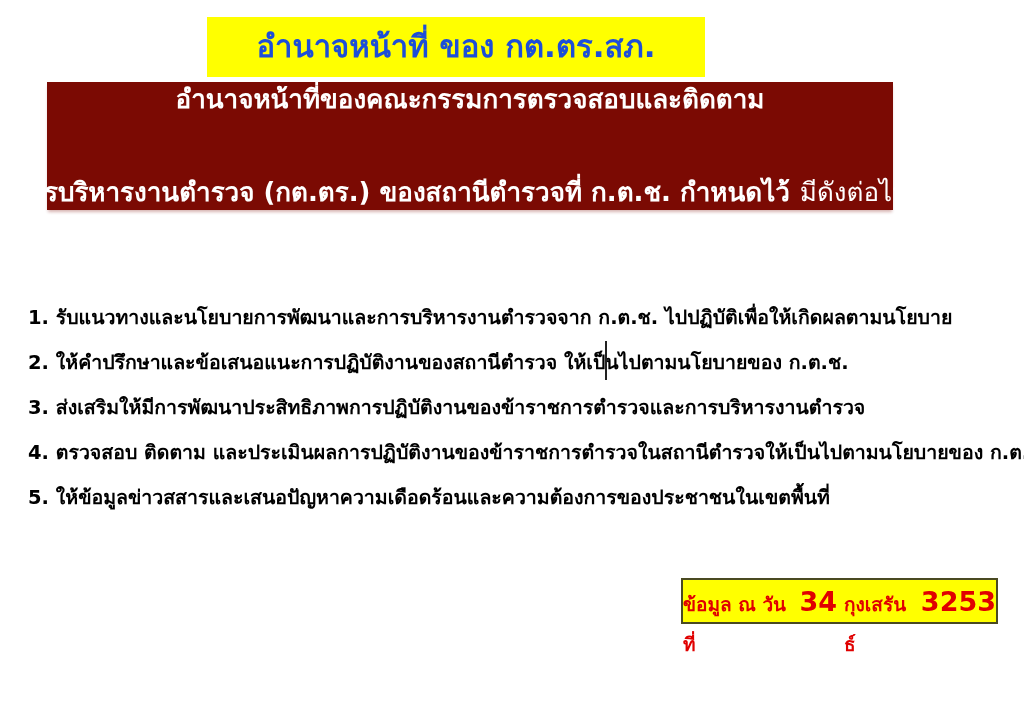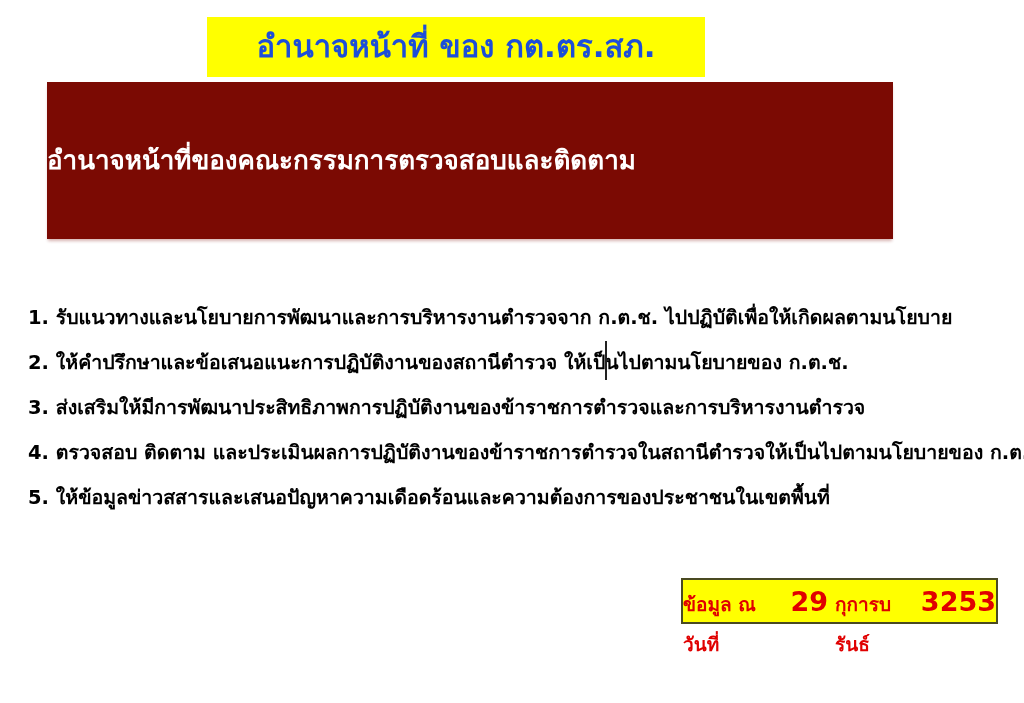--- a/index.html
+++ b/index.html
@@ -35,24 +35,25 @@
     line-height: 1.2;
     white-space: nowrap;
   }
 
   
   .subtitle-box {
     position: absolute;
     left: 47px;
     top: 82px;
     width: 846px;
-    height: 157px;
+    height: 128px;
     background: #7B0A03;
     color: #ffffff;
     display: flex;
+    flex-direction: column;
     align-items: center;
     justify-content: space-between;
     gap: 16px;
     box-shadow: 0 3px 3px -1px rgba(123, 10, 3, 0.30);
     text-align: center;
   }
   .subtitle-line1 {
     font-size: 26px;
     font-weight: 700;
     line-height: 1.35;
@@ -118,32 +119,35 @@
 <body>
 
 <div class="slide">
 
   <div class="banner">
     <span class="banner-text">อำนาจหน้าที่ ของ กต.ตร.สภ.</span>
   </div>
 
   <div class="subtitle-box">
     <div class="subtitle-line1">อำนาจหน้าที่ของคณะกรรมการตรวจสอบและติดตาม</div>
+    <div class="subtitle-line2">
+      <span class="bold-part">การบริหารงานตำรวจ (กต.ตร.) ของสถานีตำรวจที่ ก.ต.ช. กำหนดไว้</span><span class="regular-part">มีดังต่อไปนี้</span>
+    </div>
   </div>
 
   <div class="duties">
     <div class="duty-line">1. รับแนวทางและนโยบายการพัฒนาและการบริหารงานตำรวจจาก ก.ต.ช. ไปปฏิบัติเพื่อให้เกิดผลตามนโยบาย</div>
     <div class="duty-line">2. ให้คำปรึกษาและข้อเสนอแนะการปฏิบัติงานของสถานีตำรวจ ให้เป็นไปตามนโยบายของ ก.ต.ช.</div>
     <div class="duty-line">3. ส่งเสริมให้มีการพัฒนาประสิทธิภาพการปฏิบัติงานของข้าราชการตำรวจและการบริหารงานตำรวจ</div>
     <div class="duty-line">4. ตรวจสอบ ติดตาม และประเมินผลการปฏิบัติงานของข้าราชการตำรวจในสถานีตำรวจให้เป็นไปตามนโยบายของ ก.ต.ช.</div>
     <div class="duty-line">5. ให้ข้อมูลข่าวสสารและเสนอปัญหาความเดือดร้อนและความต้องการของประชาชนในเขตพื้นที่</div>
   </div>
 
   <div class="text-cursor"></div>
 
   <div class="footer-box">
     <span class="footer-small">ข้อมูล ณ วันที่</span>
-    <span class="footer-big">29</span>
-    <span class="footer-small">กุการบรันธ์</span>
+    <span class="footer-big">34</span>
+    <span class="footer-small">กุงเสรันธ์</span>
     <span class="footer-big">3253</span>
   </div>
 
 </div>
 
 </body></html>

